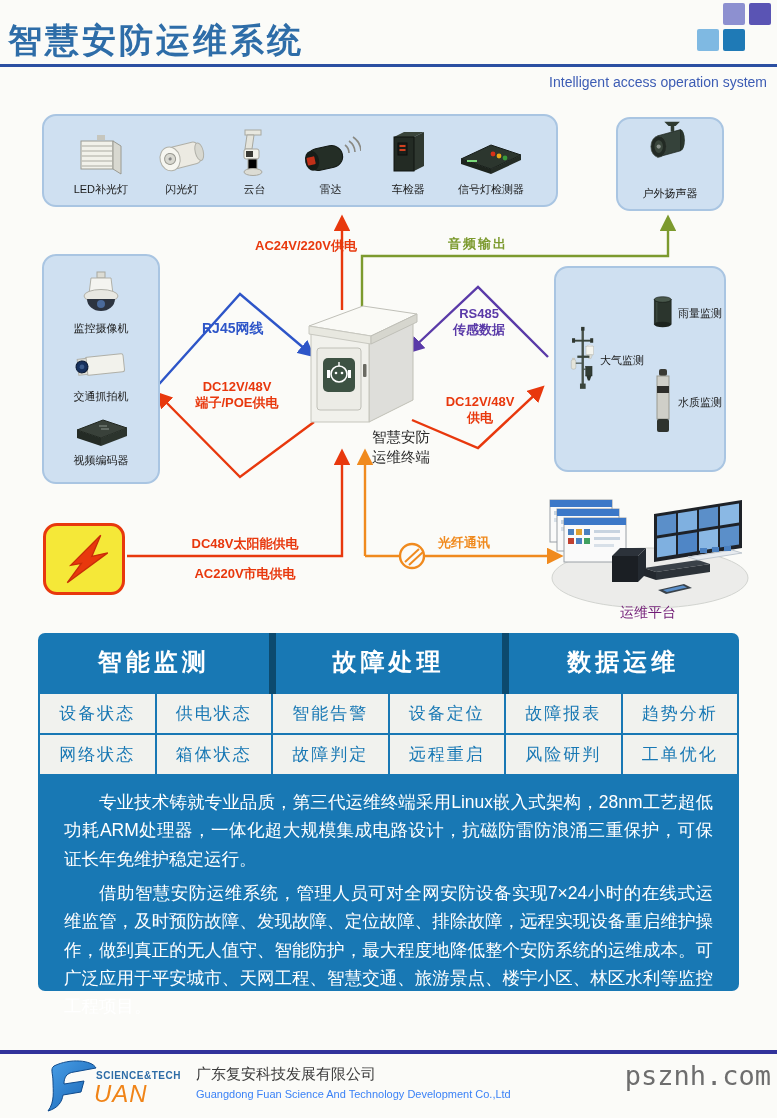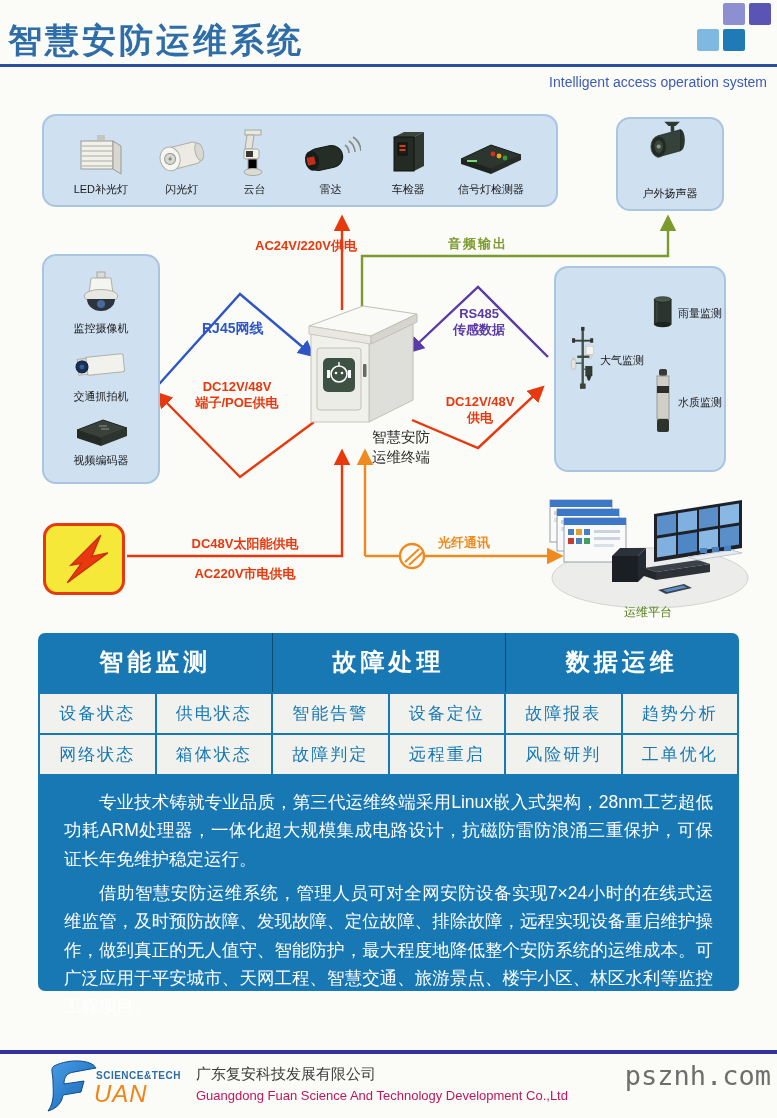--- a/index.html
+++ b/index.html
@@ -21,41 +21,41 @@
   #left-panel{left:42px;top:254px;width:118px;height:230px;display:flex;flex-direction:column;
              align-items:center;justify-content:space-evenly;padding:4px 0;}
   #right-panel{left:554px;top:266px;width:172px;height:206px;}
   .rp-item{position:absolute;display:flex;flex-direction:row;align-items:center;}
   .wires{position:absolute;left:0;top:0;pointer-events:none;}
   .wire-label{position:absolute;font-size:13px;font-weight:bold;line-height:1.2;white-space:nowrap;}
   .wire-label.center{text-align:center;white-space:normal;}
   .c-red{color:#e8380d;} .c-green{color:#7c9a2e;} .c-blue{color:#2d55c8;}
   .c-purple{color:#5a3aa8;} .c-orange{color:#f08a1e;}
   #terminal-label{position:absolute;left:372px;top:427px;font-size:14.5px;color:#2b2b2b;line-height:1.4;}
-  #platform-label{position:absolute;left:606px;top:604px;width:84px;text-align:center;font-size:12px;color:#4d7c0f;}
+  #platform-label{position:absolute;left:606px;top:604px;width:84px;text-align:center;font-size:14px;color:#701a75;}
   #power-box{position:absolute;left:43px;top:523px;width:82px;height:72px;background:#f5e838;
              border:3px solid #e8380d;border-radius:14px;box-sizing:border-box;
              display:flex;align-items:center;justify-content:center;}
   
   #info-box{position:absolute;left:38px;top:633px;width:701px;height:358px;background:#1878b4;
             border-radius:7px;box-sizing:border-box;}
   #feature-table{width:100%;border-collapse:collapse;table-layout:fixed;}
   #feature-table th{color:#fff;font-size:24px;font-weight:bold;letter-spacing:4px;padding:13px 0 14px;}
-  #feature-table th + th{border-left:1px solid #0c4a6e;}
+  #feature-table th + th{border-left:7px solid #0c4a6e;}
   #feature-table td{background:#f1f2ee;border:2px solid #1878b4;color:#1878b4;font-size:17px;
             text-align:center;padding:8px 0;letter-spacing:2px;}
   .desc{padding:12px 26px 0;color:#fff;font-size:17.5px;line-height:1.62;text-align:justify;}
   .desc p{margin:0 0 6px;text-indent:2em;}
   
   #footer-rule{position:absolute;left:0;top:1050px;width:777px;height:4px;background:#32339b;}
   #logo{position:absolute;left:40px;top:1058px;width:150px;height:54px;}
   #logo-science{position:absolute;left:96px;top:1070px;font-size:10px;font-weight:bold;color:#2d6ca6;letter-spacing:.5px;text-align:right;}
   #logo-fuan{position:absolute;left:94px;top:1080px;font-size:24px;font-weight:normal;font-style:italic;color:#f08418;letter-spacing:1px;}
   #company-cn{position:absolute;left:196px;top:1065px;font-size:15px;color:#3c3c3c;}
-  #company-en{position:absolute;left:196px;top:1088px;font-size:13px;color:#be185d;}
+  #company-en{position:absolute;left:196px;top:1088px;font-size:11px;color:#3b82f6;}
   #watermark{position:absolute;right:6px;top:1060px;font-size:27px;color:#6e6e6e;
              font-family:"DejaVu Sans Mono",monospace;}
 </style>
 </head>
 <body>
 
 <div id="page">
 
   <div>
     <div class="page-title">智慧安防运维系统</div>

